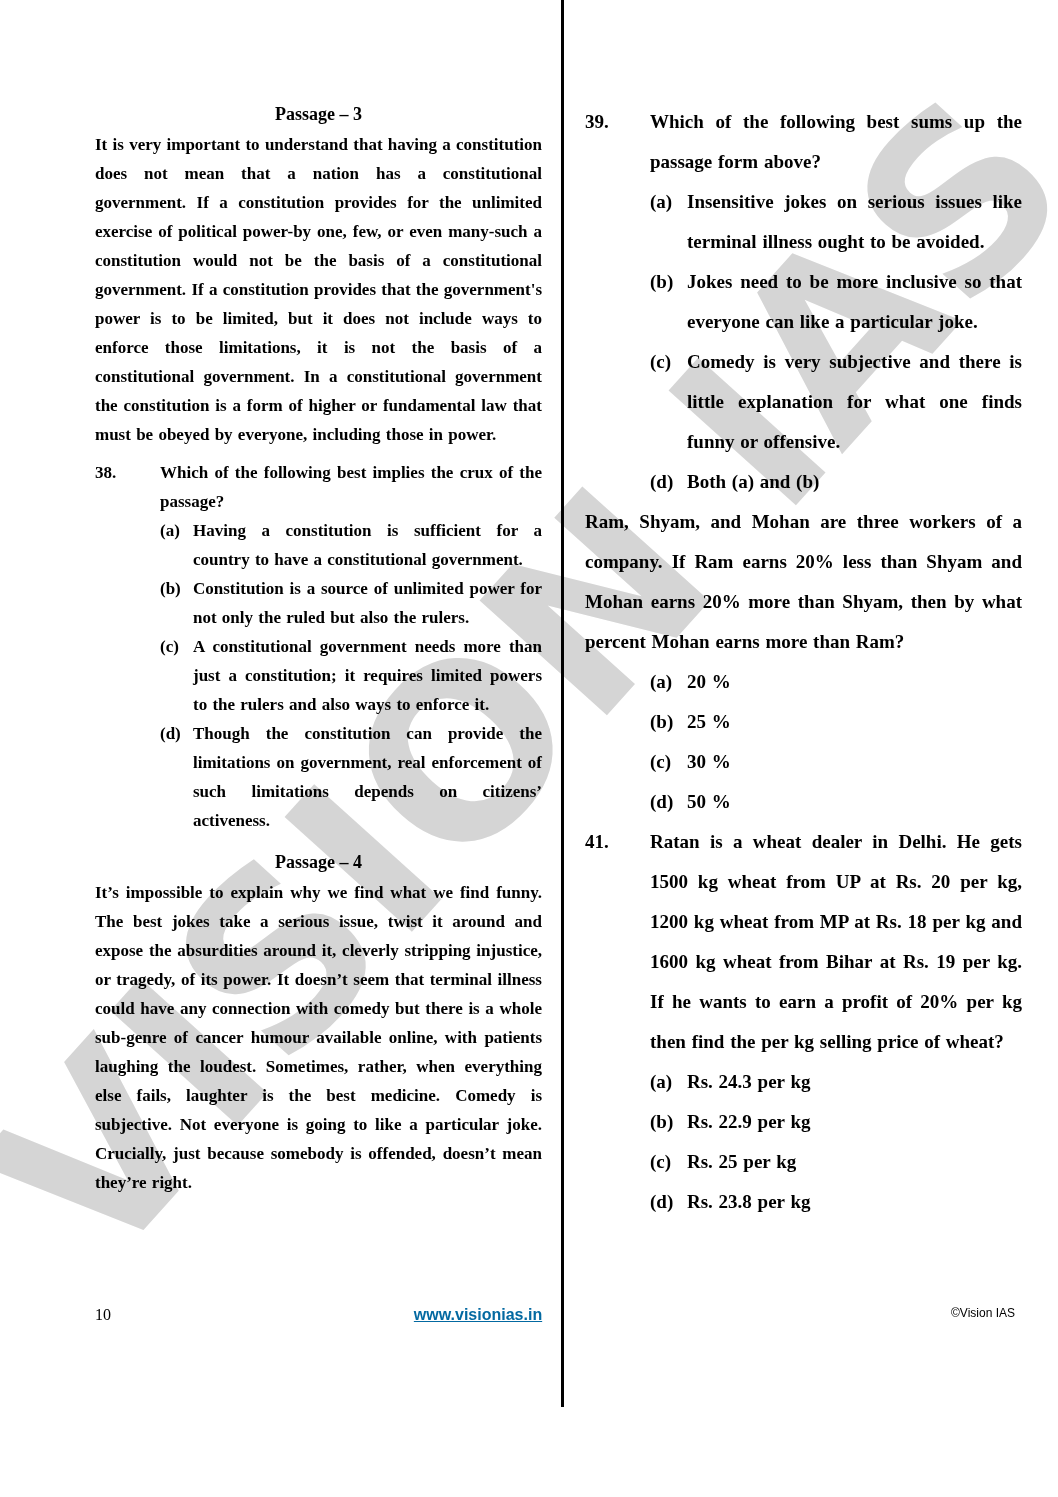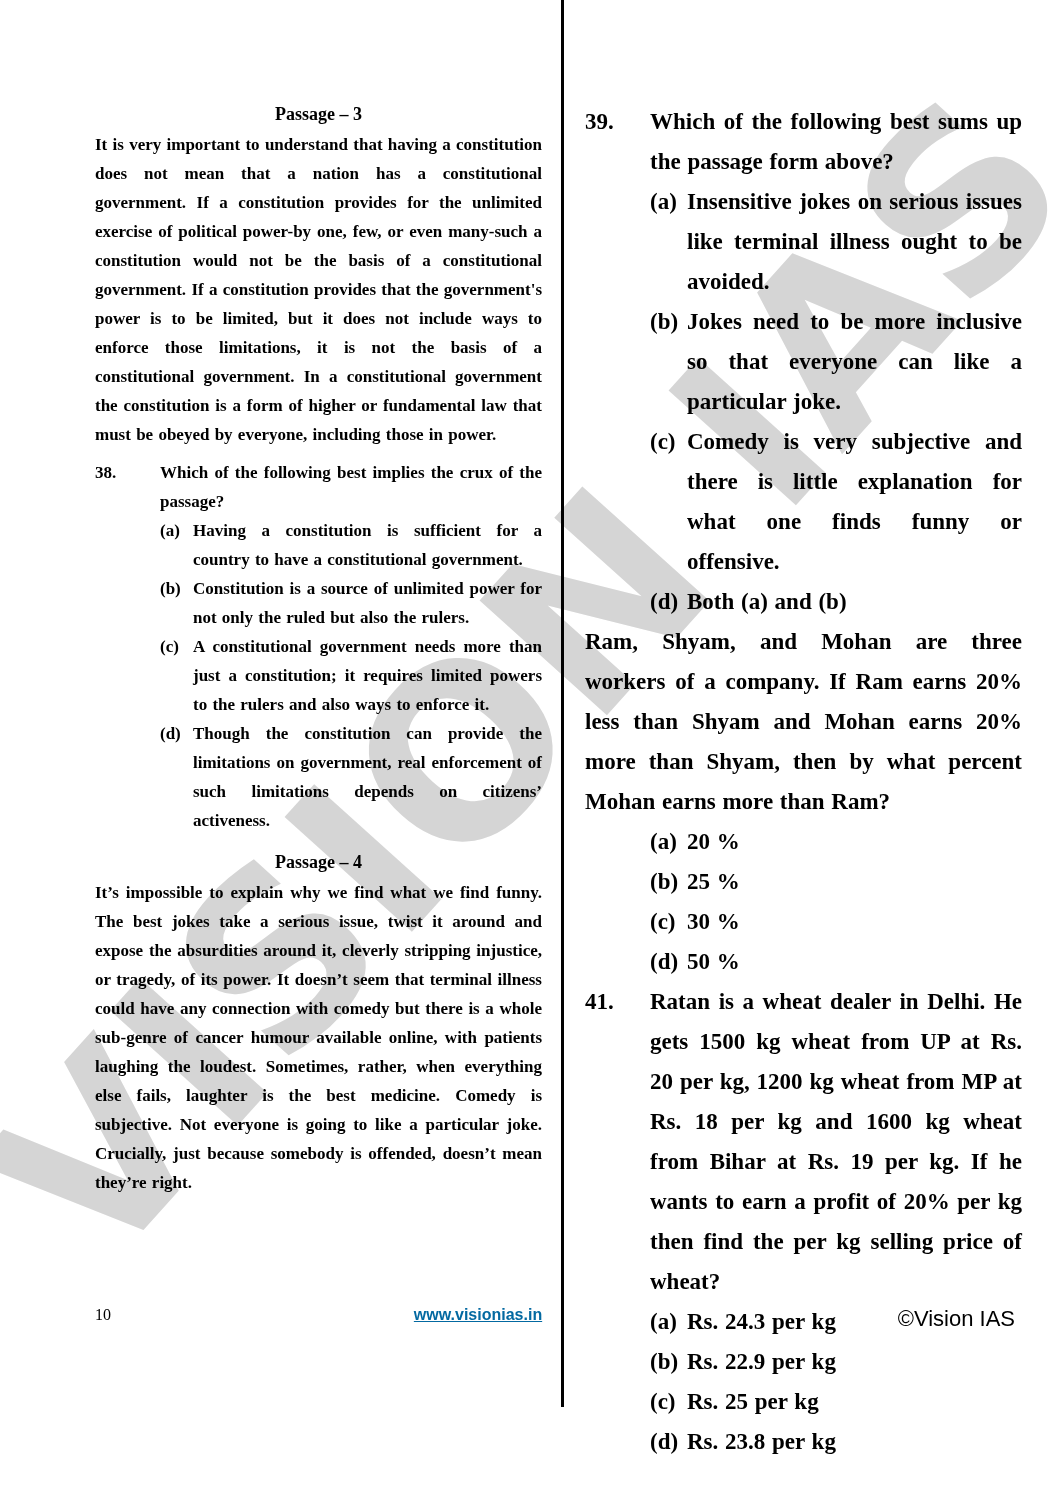--- a/index.html
+++ b/index.html
@@ -59,21 +59,21 @@
   .question { margin-top: 9px; }
   .q-row { display: flex; }
   .q-num { flex: none; width: 65px; font-weight: bold; }
   .q-text { flex: 1; text-align: justify; word-spacing: 1px; }
   .options { margin-left: 65px; }
   .option { display: flex; }
   .opt-label { flex: none; width: 33px; font-weight: bold; }
   .opt-text { flex: 1; text-align: justify; word-spacing: 1px; }
 
   
-  .col-right { font-size: 23px; line-height: 40px; font-weight: bold; }
+  .col-right { font-size: 19px; line-height: 40px; font-weight: bold; }
   .col-right .q-num { width: 65px; }
   .col-right .opt-label { width: 37px; }
   .col-right .question { margin-top: 0; }
   .q40-block { margin-top: 56px; }
   .q41-block { margin-top: 47px; }
 
   
   .footer {
     position: absolute;
     left: 0;
@@ -101,21 +101,21 @@
     color: #0369a1;
     text-decoration: underline;
     white-space: nowrap;
     cursor: pointer;
   }
   .copyright {
     position: absolute;
     right: 43px;
     top: 0;
     font-family: "Liberation Sans", sans-serif;
-    font-size: 22px;
+    font-size: 12px;
   }
 </style>
 </head>
 <body>
 
 <div class="page">
 
   <div class="watermark">VISION IAS</div>
   <div class="divider"></div>
 

